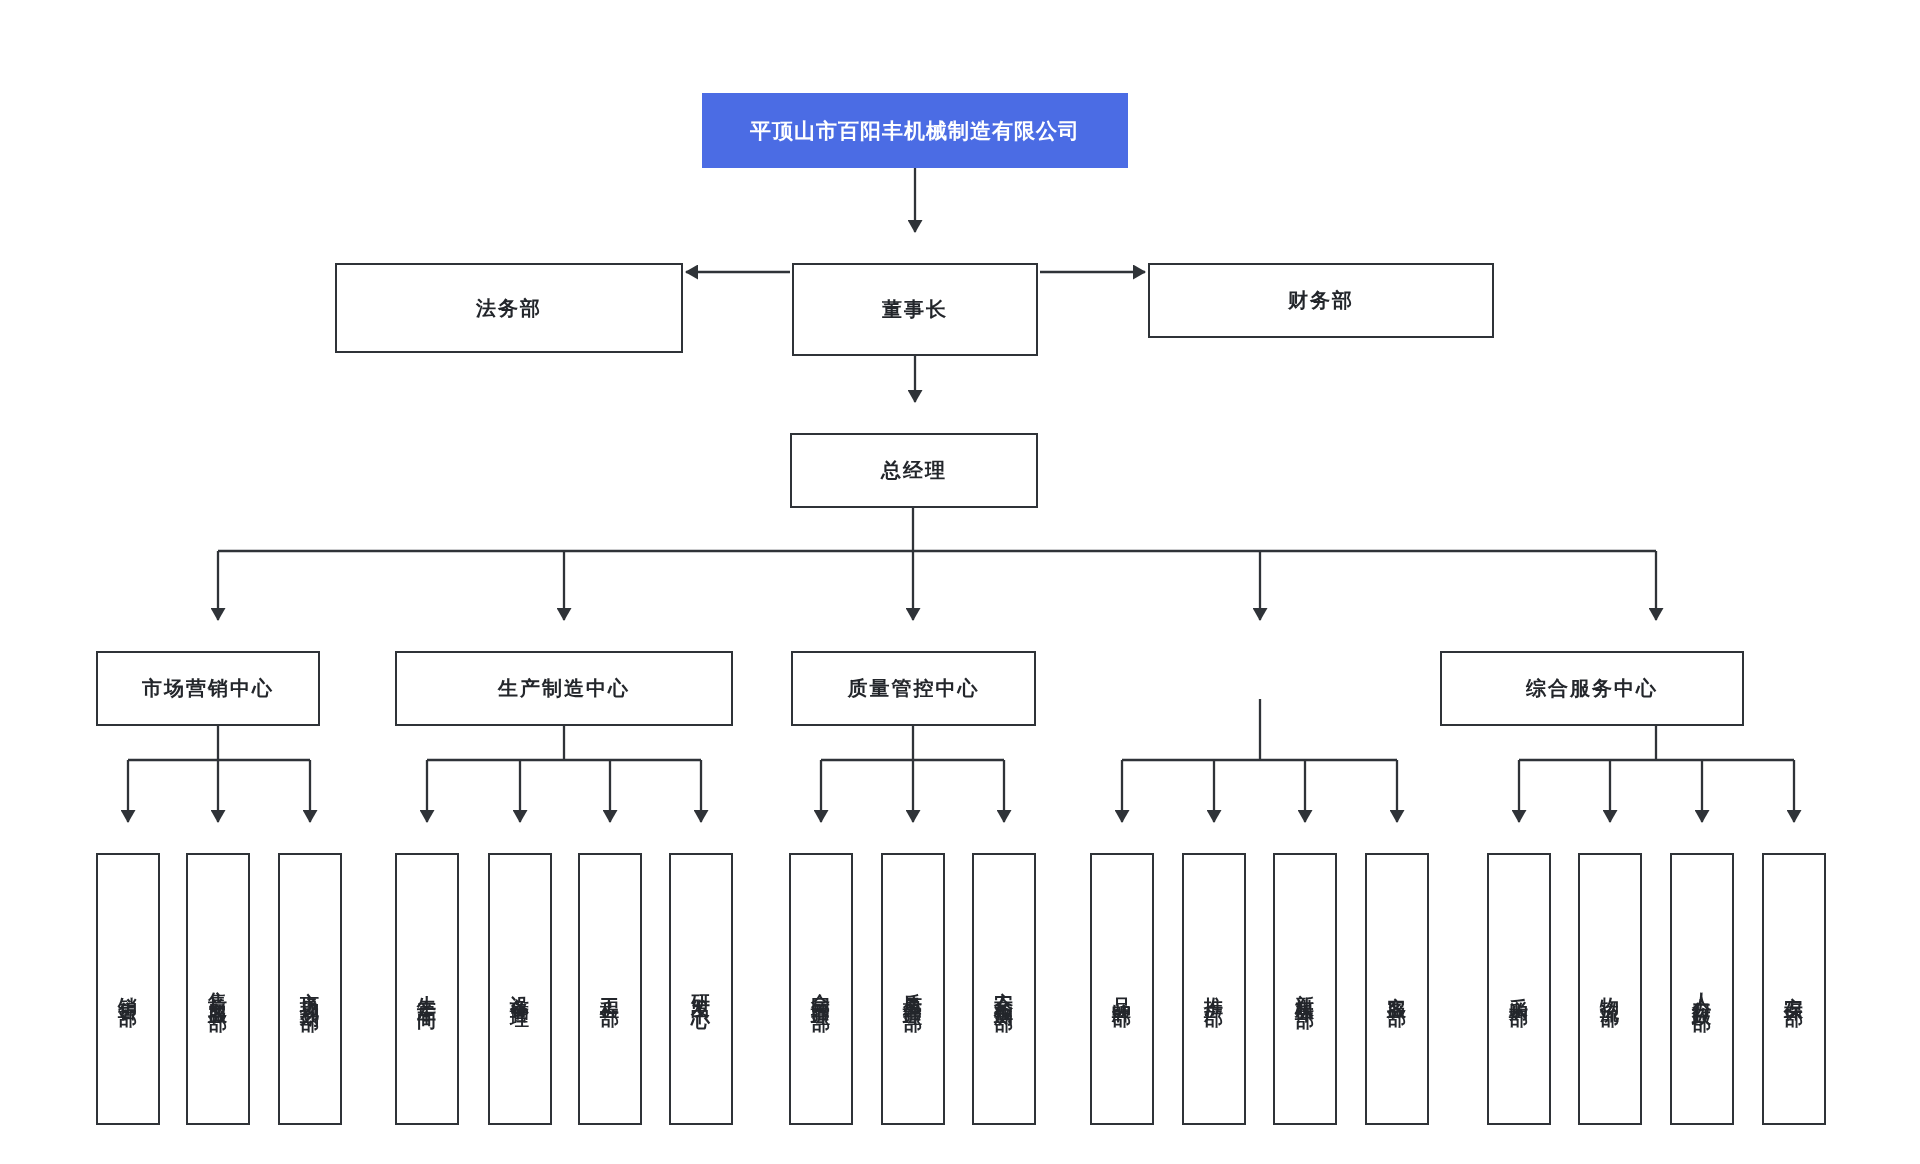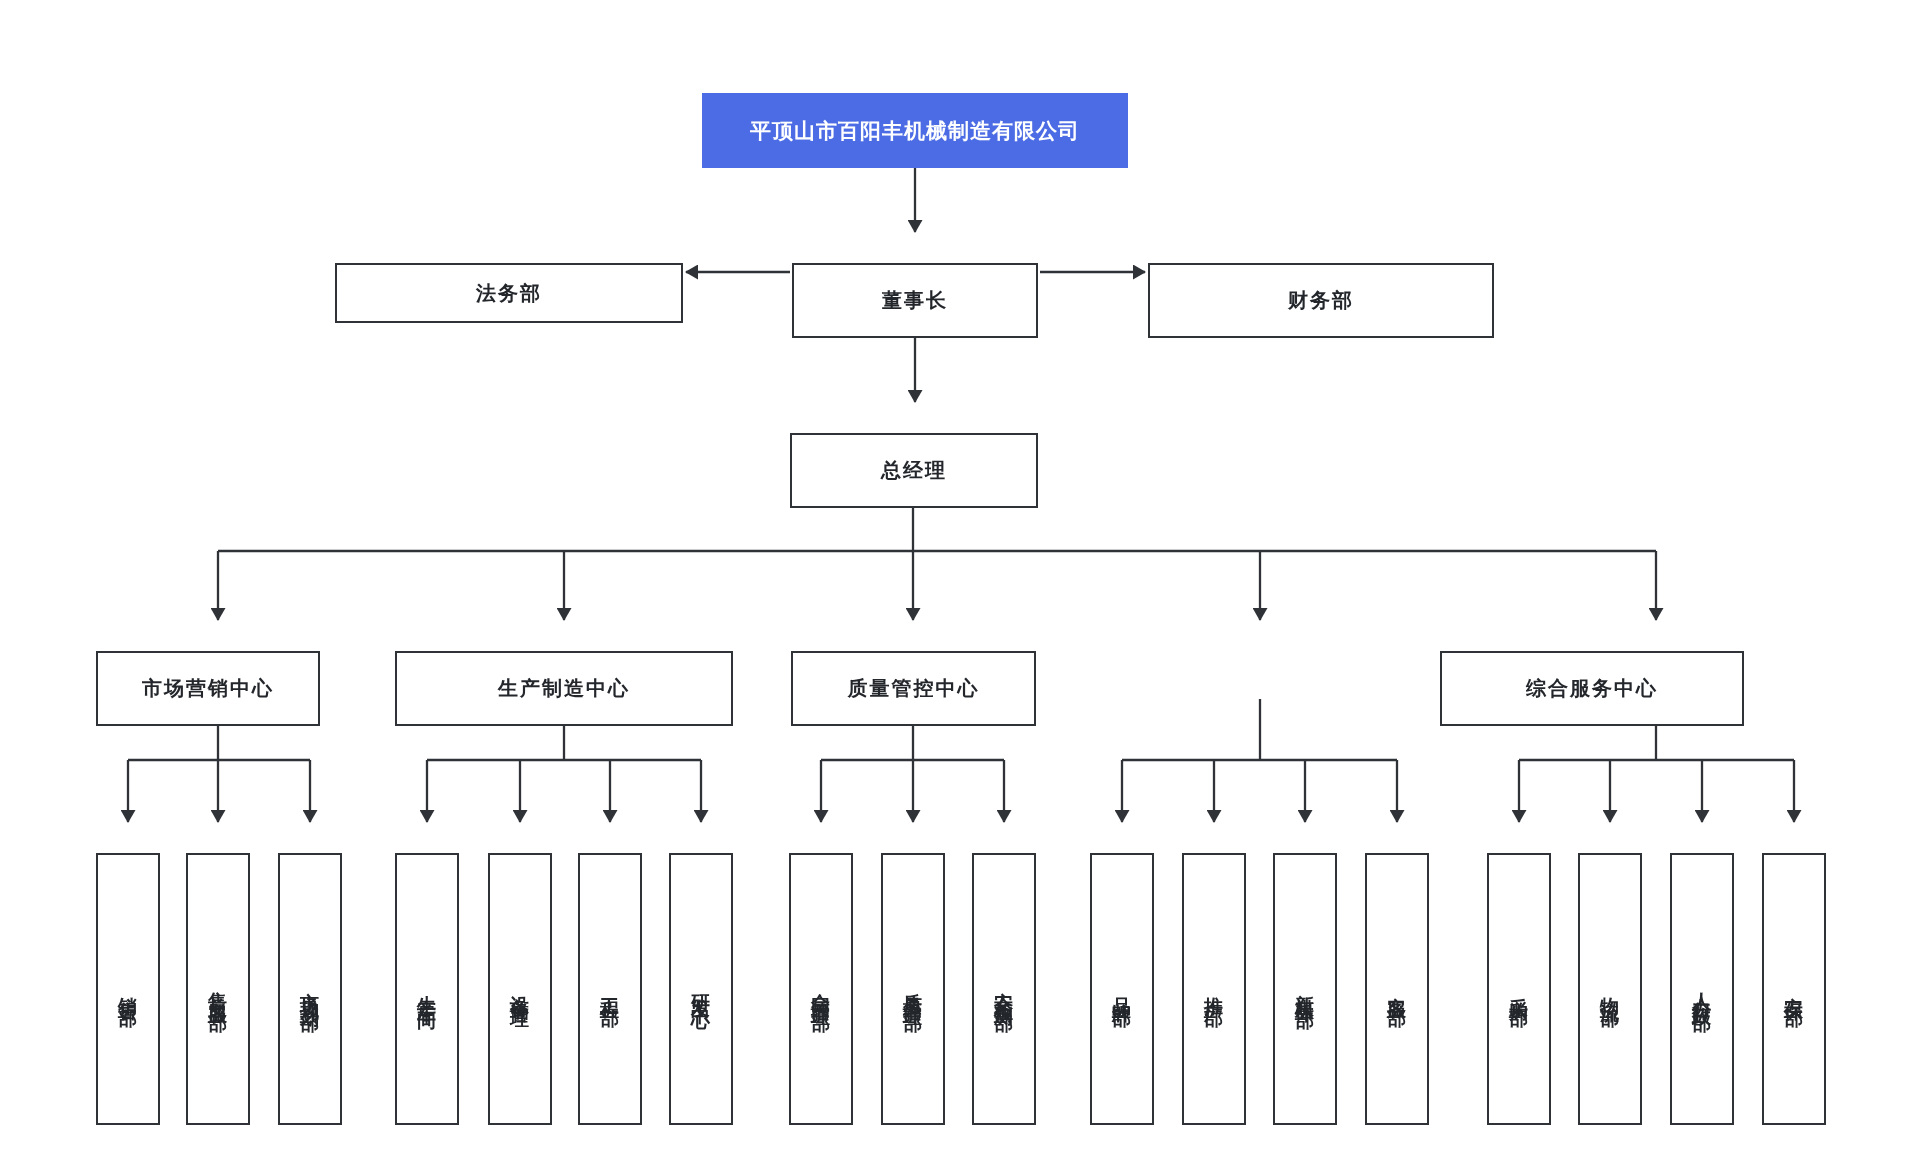--- a/index.html
+++ b/index.html
@@ -118,24 +118,24 @@
     <line x1="1519" y1="760" x2="1519" y2="822" marker-end="url(#arrow)"></line>
     <line x1="1610" y1="760" x2="1610" y2="822" marker-end="url(#arrow)"></line>
     <line x1="1702" y1="760" x2="1702" y2="822" marker-end="url(#arrow)"></line>
     <line x1="1794" y1="760" x2="1794" y2="822" marker-end="url(#arrow)"></line>
   </svg>
 
   <div class="node root-node" style="left:702px;top:65px;width:426px;height:75px">
     <span class="lbl">平顶山市百阳丰机械制造有限公司</span>
   </div>
 
-  <div class="node mid" style="left:335px;top:235px;width:348px;height:60px">
+  <div class="node mid" style="left:335px;top:235px;width:348px;height:90px">
     <span class="lbl">法务部</span>
   </div>
-  <div class="node mid" style="left:792px;top:235px;width:246px;height:75px">
+  <div class="node mid" style="left:792px;top:235px;width:246px;height:93px">
     <span class="lbl">董事长</span>
   </div>
   <div class="node mid" style="left:1148px;top:235px;width:346px;height:75px">
     <span class="lbl">财务部</span>
   </div>
 
   <div class="node mid" style="left:790px;top:405px;width:248px;height:75px">
     <span class="lbl">总经理</span>
   </div>
 

